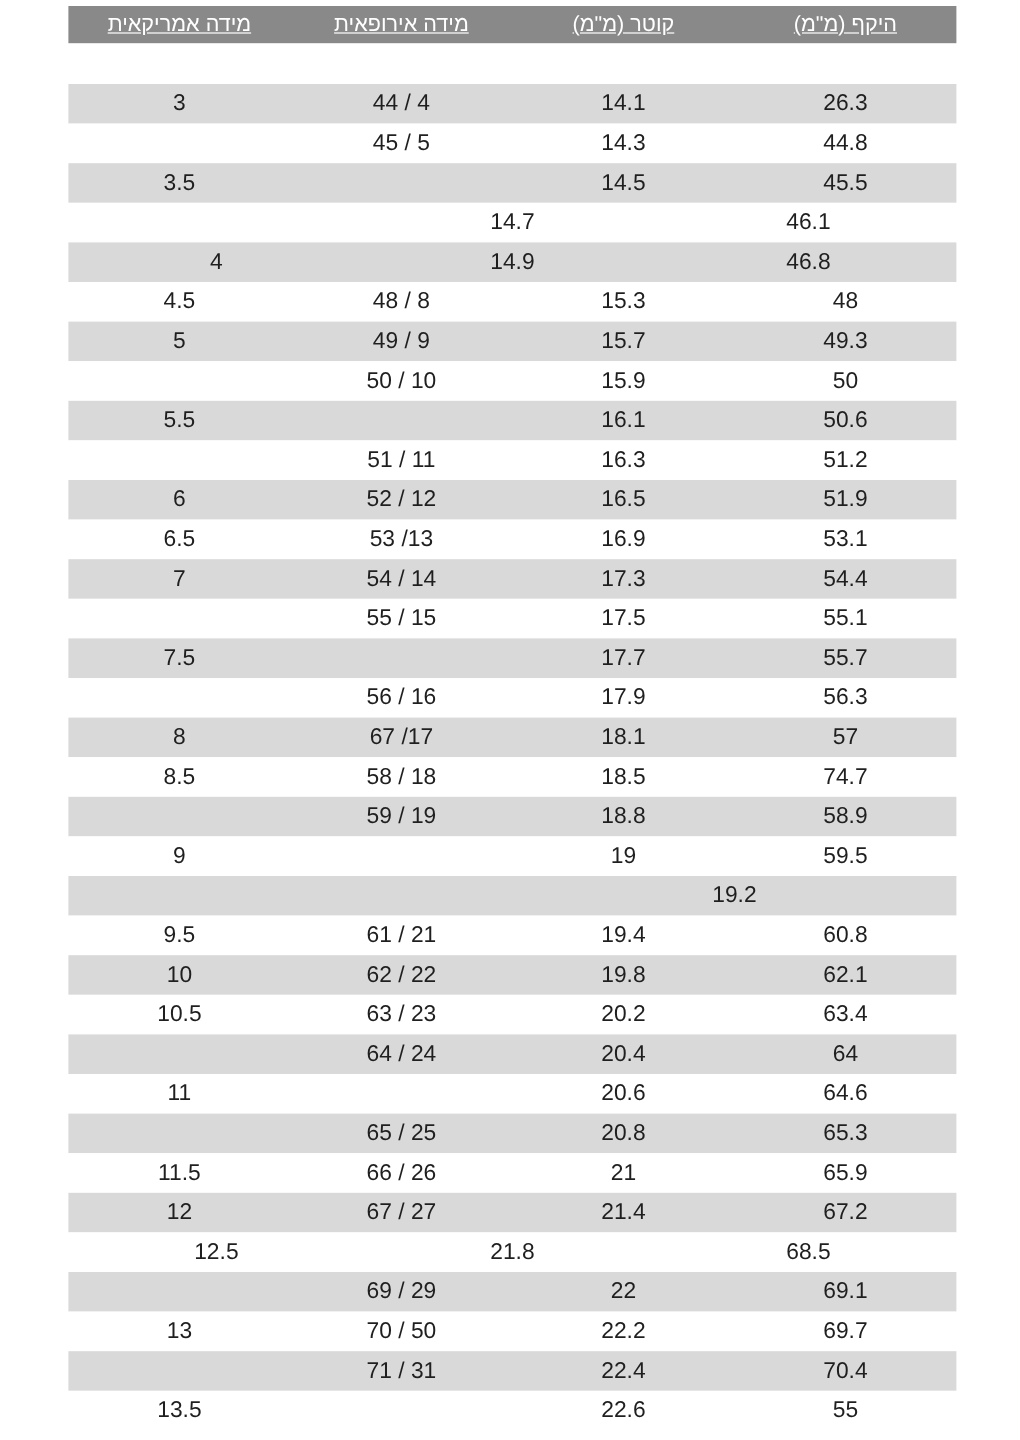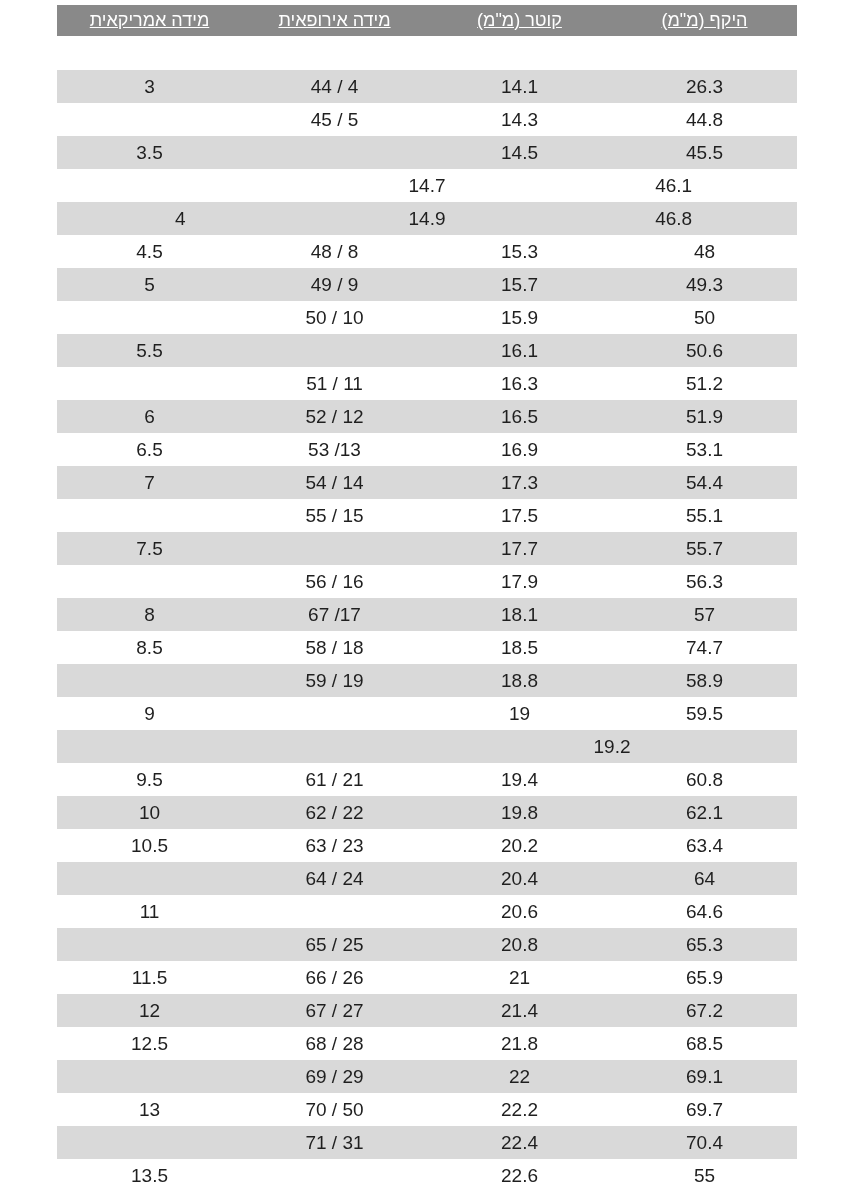--- a/index.html
+++ b/index.html
@@ -232,21 +232,20 @@
       </div>
       <div class="row">
         <div class="cell">67.2</div>
         <div class="cell">21.4</div>
         <div class="cell">27 / 67</div>
         <div class="cell">12</div>
       </div>
       <div class="row">
         <div class="cell">68.5</div>
         <div class="cell">21.8</div>
-        <div class="cell">28 / 68</div>
         <div class="cell">12.5</div>
       </div>
       <div class="row">
         <div class="cell">69.1</div>
         <div class="cell">22</div>
         <div class="cell">29 / 69</div>
         <div class="cell"></div>
       </div>
       <div class="row">
         <div class="cell">69.7</div>

